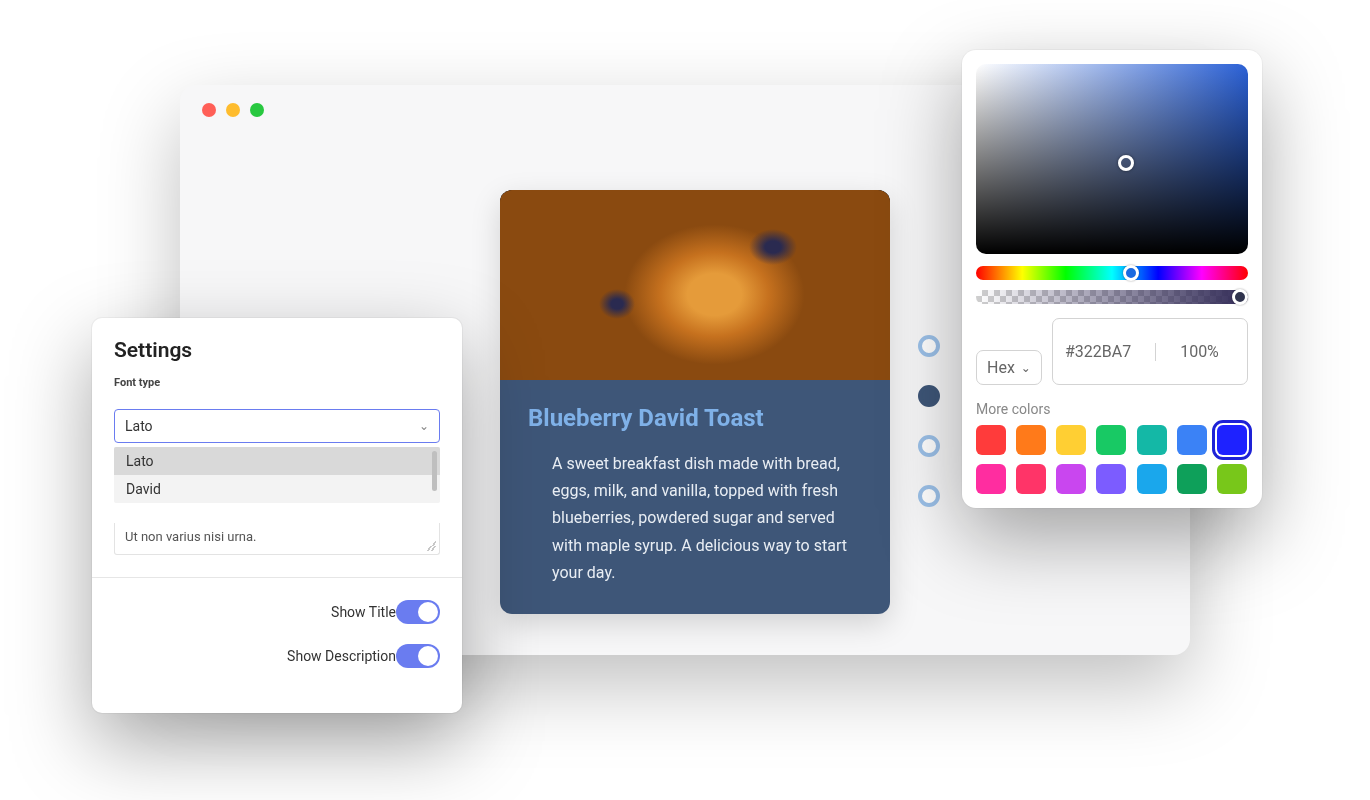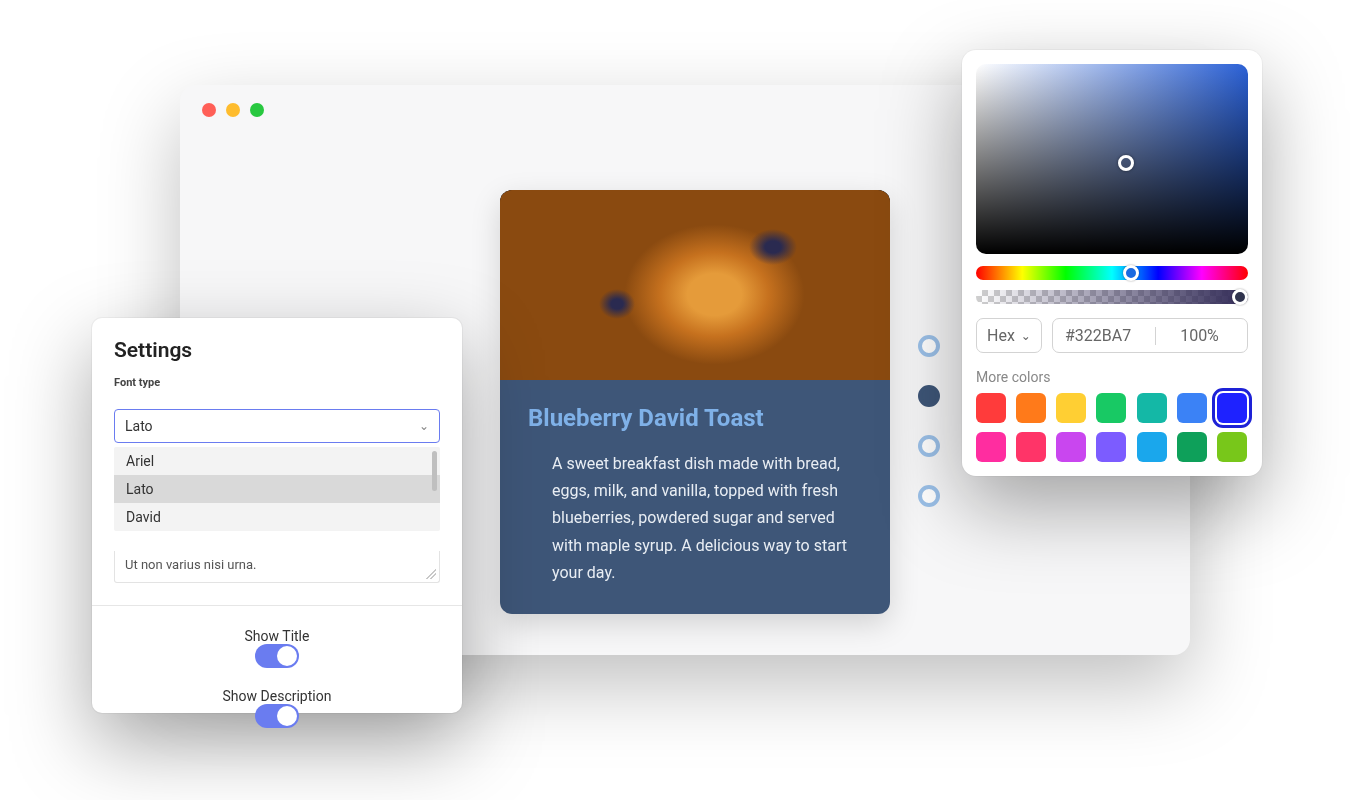--- a/index.html
+++ b/index.html
@@ -190,21 +190,20 @@
   .divider {
     height: 1px;
     background: #e6e6e6;
     margin: 22px -22px 12px -22px;
   }
   .toggle-row {
     display: flex;
     align-items: center;
     justify-content: flex-end;
     padding: 10px 0;
-    flex-direction: column;
   }
   .toggle-row .lbl {
     font-size: 14px;
     color: #333;
   }
   .switch {
     width: 44px;
     height: 24px;
     background: #6a7cf0;
     border-radius: 12px;
@@ -305,20 +304,21 @@
   .format-select {
     display: flex;
     align-items: center;
     gap: 6px;
     border: 1px solid #d3d3d3;
     border-radius: 7px;
     padding: 7px 10px;
     font-size: 16px;
     color: #666;
     cursor: pointer;
+    margin-top: 32px;
   }
   .hex-box {
     flex: 1;
     display: flex;
     align-items: center;
     border: 1px solid #d3d3d3;
     border-radius: 7px;
     padding: 7px 12px;
     font-size: 16px;
     color: #666;
@@ -380,21 +380,20 @@
 <div class="settings-panel">
   <div class="settings-title">Settings</div>
   <div class="field-label">Font type</div>
 
   <div class="select-box">
     <span>Lato</span>
     <span class="select-caret">⌄</span>
   </div>
 
   <div class="dropdown">
-    <div class="opt">Ariel</div>
     <div class="opt selected">Lato</div>
     <div class="opt">David</div>
     <div class="dropdown-scrollbar"></div>
   </div>
 
   <div style="position:relative;margin-top:20px;">
     <div class="sample-text">Ut non varius nisi urna.</div>
     <div class="resize-grip"></div>
   </div>
 

